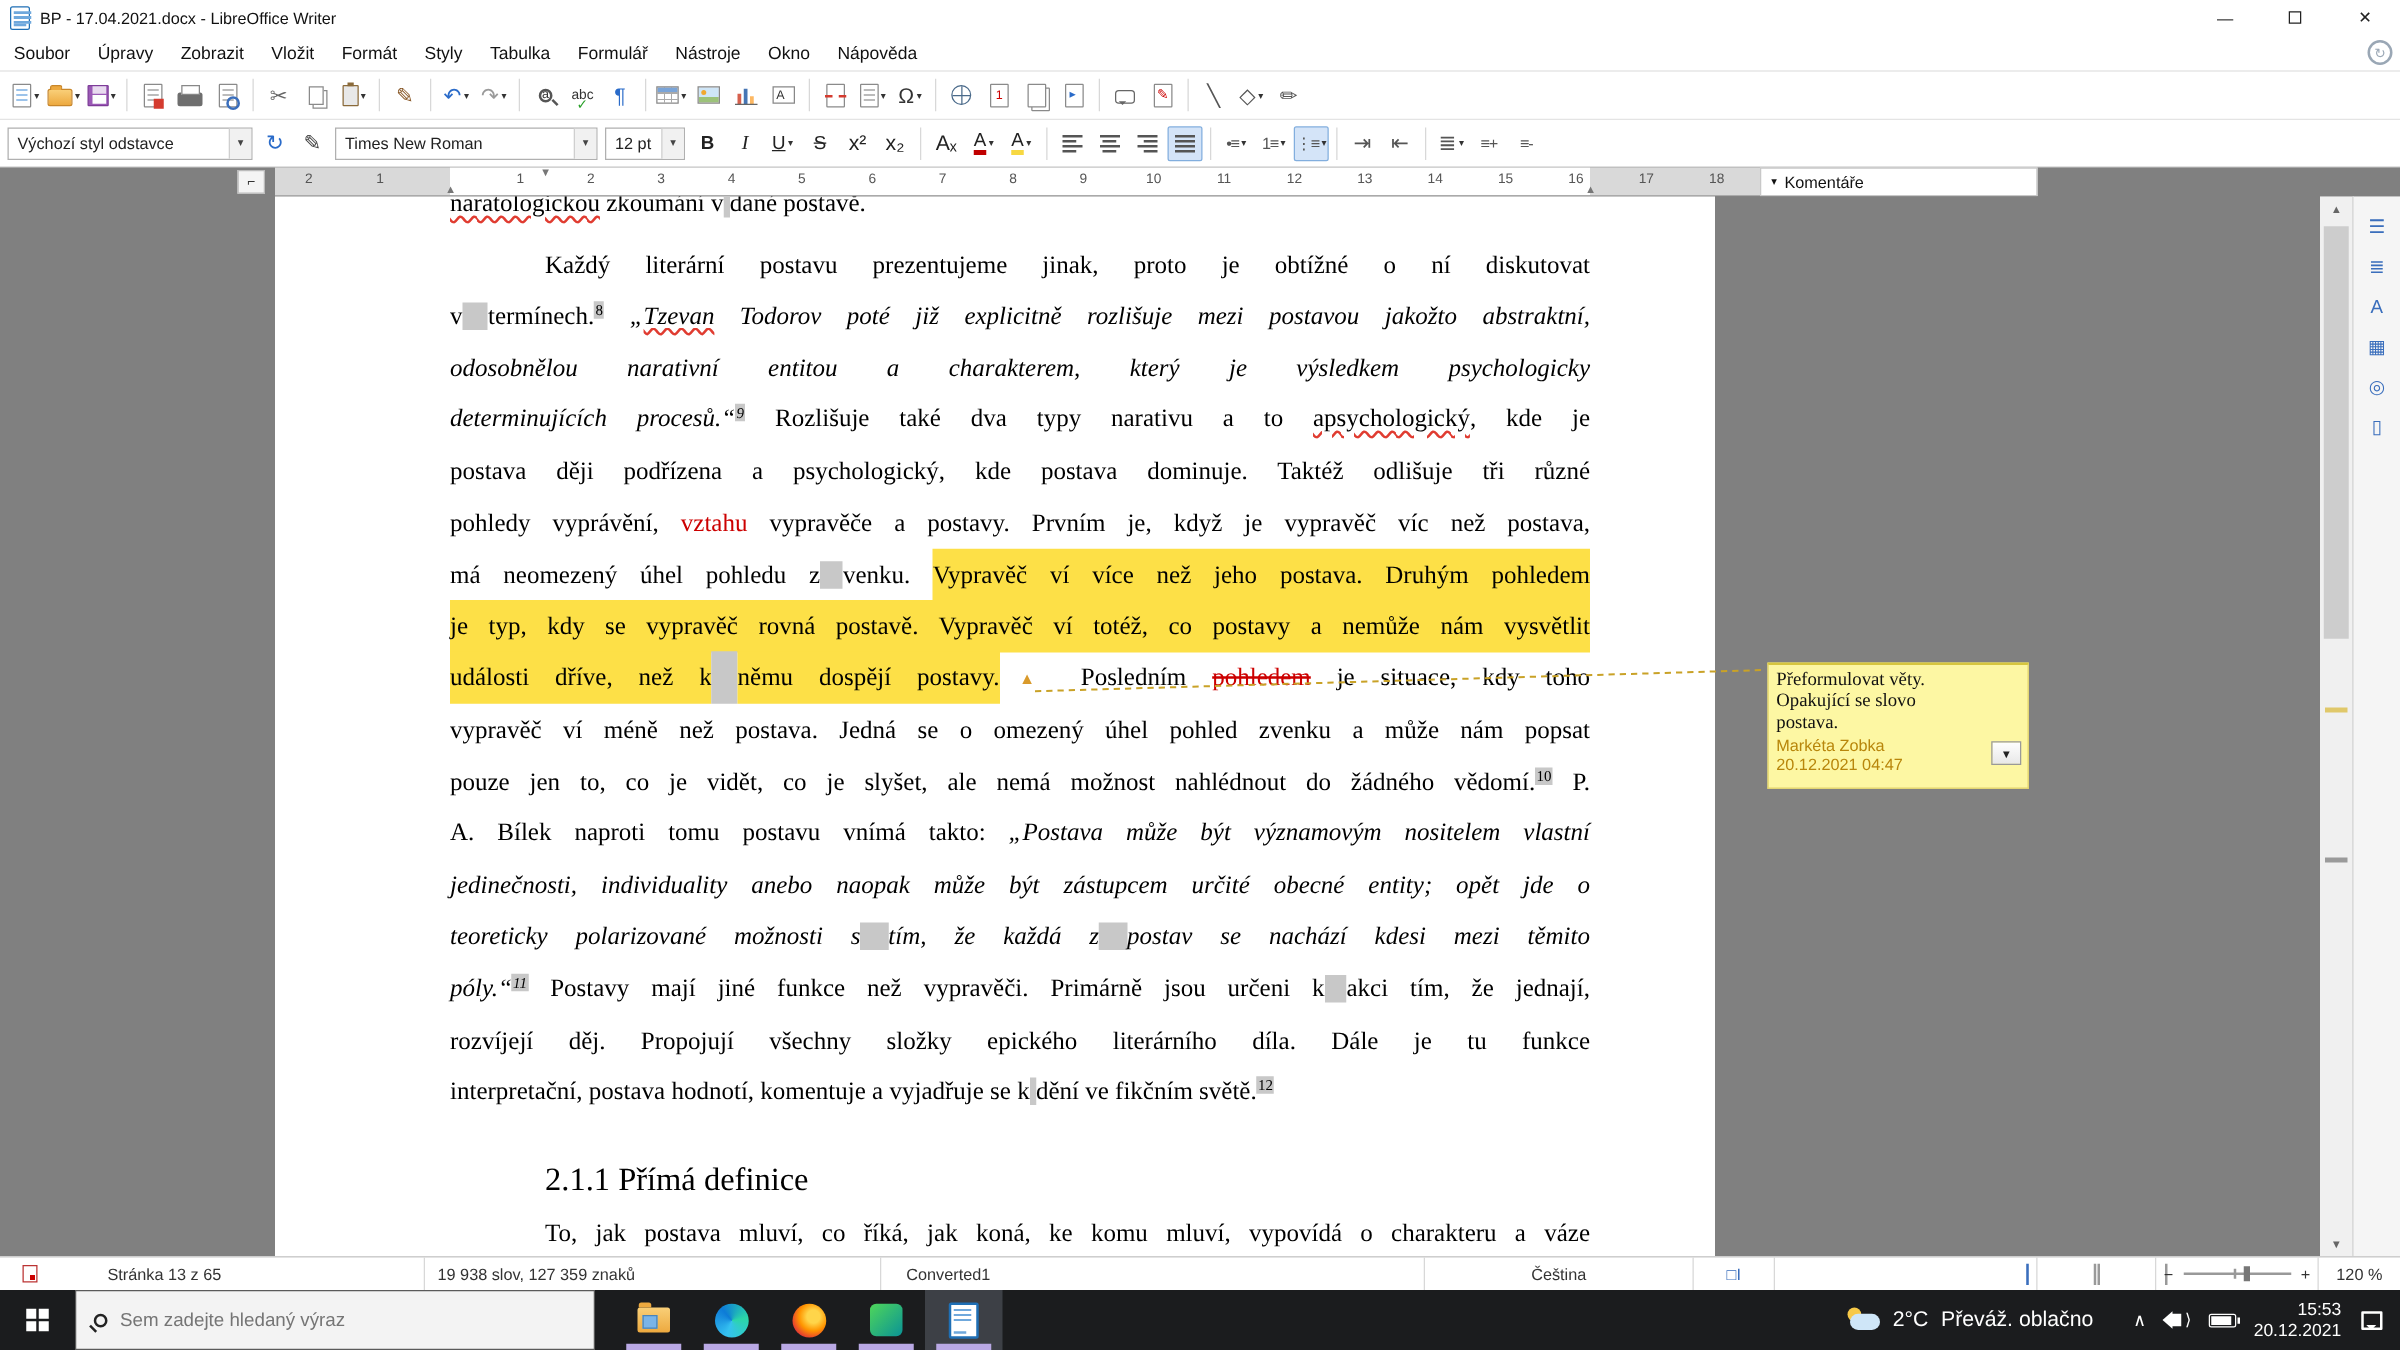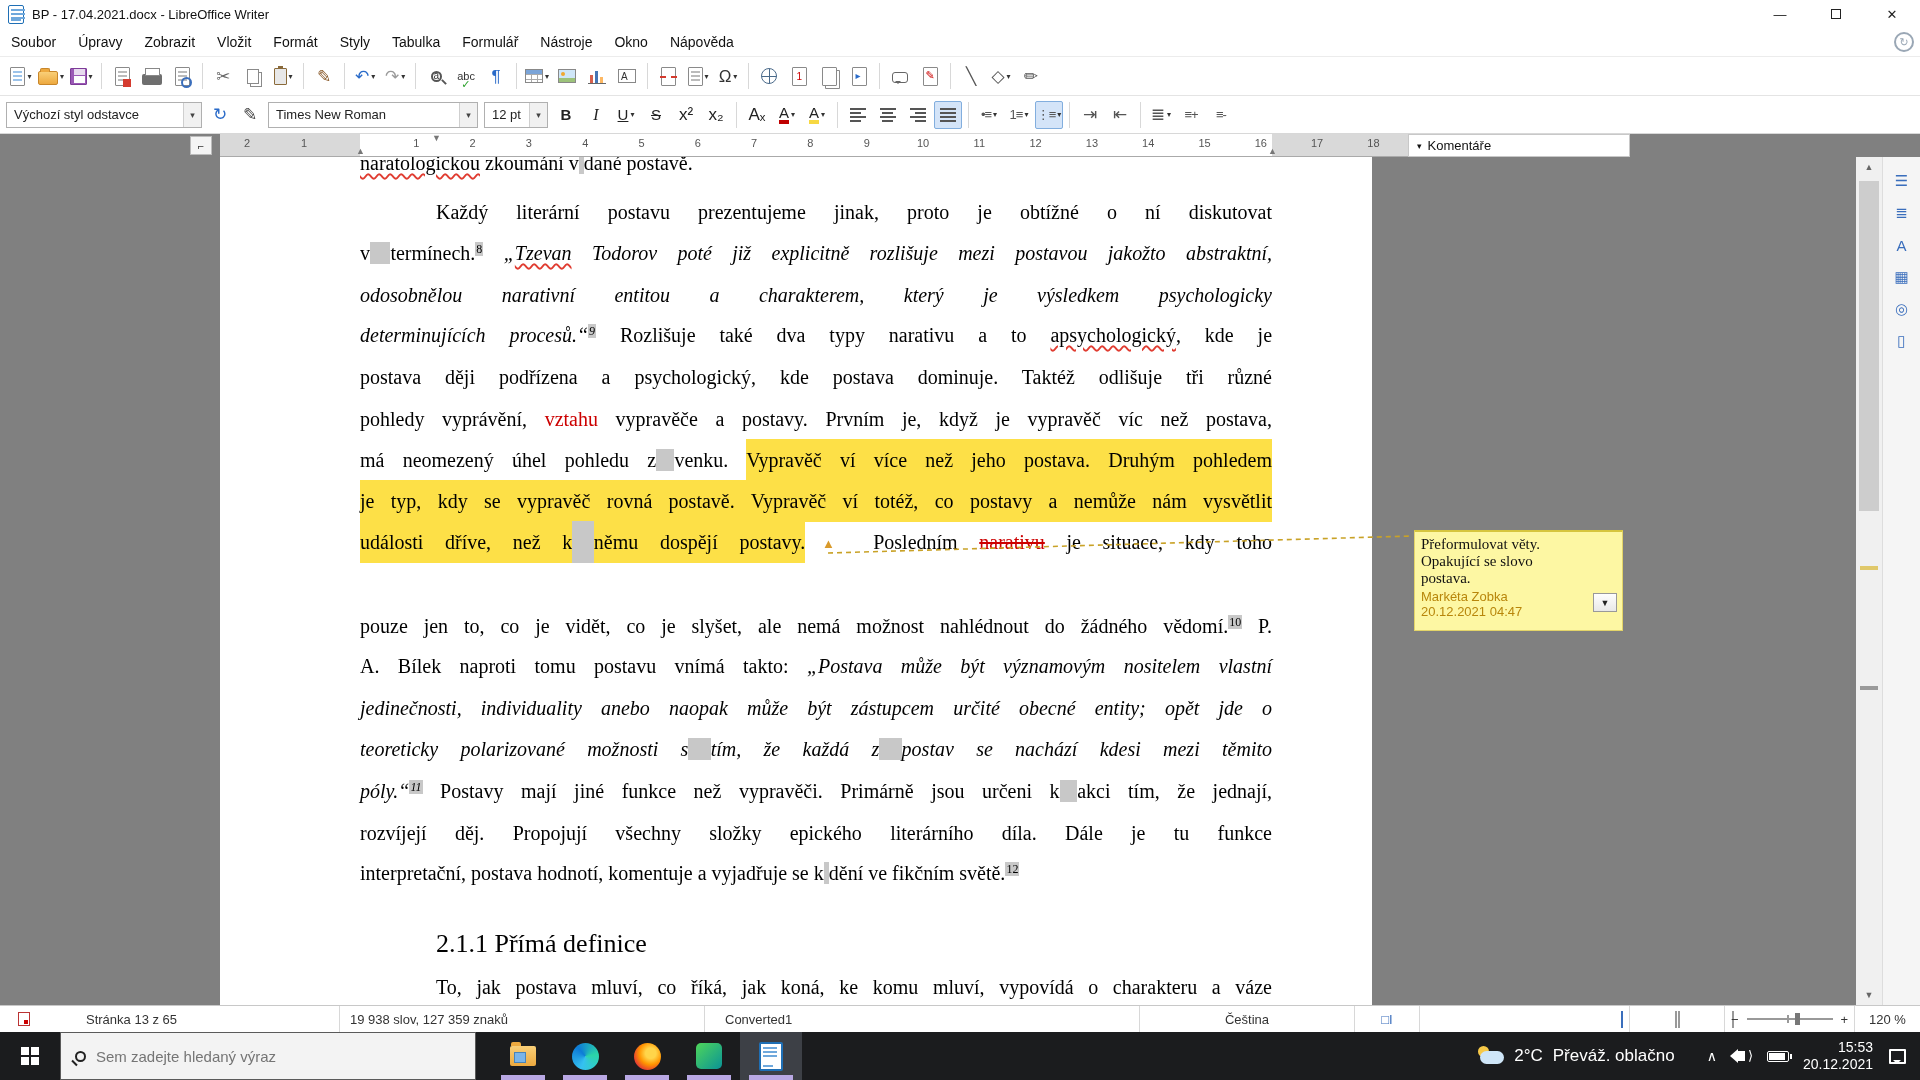--- a/index.html
+++ b/index.html
@@ -439,21 +439,22 @@
     <div id="pagetext">
         <div class="line " style="top: -5px;"><span class="sq">naratologickou</span><span> zkoumání </span><span>v</span><span class="shade">&nbsp;</span><span>dané postavě.</span></div>
         <div class="line just ind" style="top: 44px;"><span>Každý literární postavu prezentujeme jinak, proto je obtížné o ní diskutovat</span></div>
         <div class="line just" style="top: 85px;"><span>v</span><span class="shade">&nbsp;</span><span>termínech.</span><span class="sup shade">8</span><span> </span><span class="i">„</span><span class="i sq">Tzevan</span><span class="i"> Todorov poté již explicitně rozlišuje mezi postavou jakožto abstraktní,</span></div>
         <div class="line just" style="top: 127px;"><span class="i">odosobnělou narativní entitou a charakterem, který je výsledkem psychologicky</span></div>
         <div class="line just" style="top: 167px;"><span class="i">determinujících procesů.“</span><span class="i sup shade">9</span><span> Rozlišuje také dva typy narativu a to </span><span class="sq">apsychologický</span><span>, kde je</span></div>
         <div class="line just" style="top: 209px;"><span>postava ději podřízena a psychologický, kde postava dominuje. Taktéž odlišuje tři různé</span></div>
         <div class="line just" style="top: 251px;"><span>pohledy vyprávění, </span><span class="red">vztahu</span><span> vypravěče a postavy. Prvním je, když je vypravěč víc než postava,</span></div>
         <div class="line just" style="top: 292px;"><span>má neomezený úhel pohledu </span><span>z</span><span class="shade">&nbsp;</span><span>venku. </span><span class="hl">Vypravěč ví více než jeho postava. Druhým pohledem</span></div>
         <div class="line just" style="top: 333px;"><span class="hl">je typ, kdy se vypravěč rovná postavě. Vypravěč ví totéž, co postavy a nemůže nám vysvětlit</span></div>
-        <div class="line just" style="top: 374px;"><span class="hl">události dříve, než k</span><span class="hl shade">&nbsp;</span><span class="hl">němu dospějí postavy.</span><span class="anchor">▲</span><span> Posledním </span><span class="red strike">narativu</span><span> je situace, kdy toho</span></div>
+        <div class="line just" style="top: 374px;"><span class="hl">události dříve, než k</span><span class="hl shade">&nbsp;</span><span class="hl">němu dospějí postavy.</span><span class="anchor">▲</span><span> Posledním </span><span class="red strike">pohledem</span><span> je situace, kdy toho</span></div>
+        <div class="line just" style="top: 416px;"><span>vypravěč ví méně než postava. Jedná se o omezený úhel pohled zvenku a může nám popsat</span></div>
         <div class="line just" style="top: 458px;"><span>pouze jen to, co je vidět, co je slyšet, ale nemá možnost nahlédnout do žádného vědomí.</span><span class="sup shade">10</span><span> P.</span></div>
         <div class="line just" style="top: 498px;"><span>A. Bílek naproti tomu postavu vnímá takto: </span><span class="i">„Postava může být významovým nositelem vlastní</span></div>
         <div class="line just" style="top: 540px;"><span class="i">jedinečnosti, individuality anebo naopak může být zástupcem určité obecné entity; opět jde o</span></div>
         <div class="line just" style="top: 581px;"><span class="i">teoreticky polarizované možnosti s</span><span class="shade">&nbsp;</span><span class="i">tím, že každá z</span><span class="shade">&nbsp;</span><span class="i">postav se nachází kdesi mezi těmito</span></div>
         <div class="line just" style="top: 623px;"><span class="i">póly.“</span><span class="i sup shade">11</span><span> Postavy mají jiné funkce než vypravěči. Primárně jsou určeni k</span><span class="shade">&nbsp;</span><span>akci tím, že jednají,</span></div>
         <div class="line just" style="top: 665px;"><span>rozvíjejí děj. Propojují všechny složky epického literárního díla. Dále je tu funkce</span></div>
         <div class="line " style="top: 705px;"><span>interpretační, postava hodnotí, komentuje a vyjadřuje se k</span><span class="shade">&nbsp;</span><span>dění ve fikčním světě.</span><span class="sup shade">12</span></div>
         <div class="line heading ind" style="top: 772px;"><span>2.1.1 Přímá definice</span></div>
         <div class="line just ind" style="top: 819px;"><span>To, jak postava mluví, co říká, jak koná, ke komu mluví, vypovídá o charakteru a váze</span></div>
       </div>

